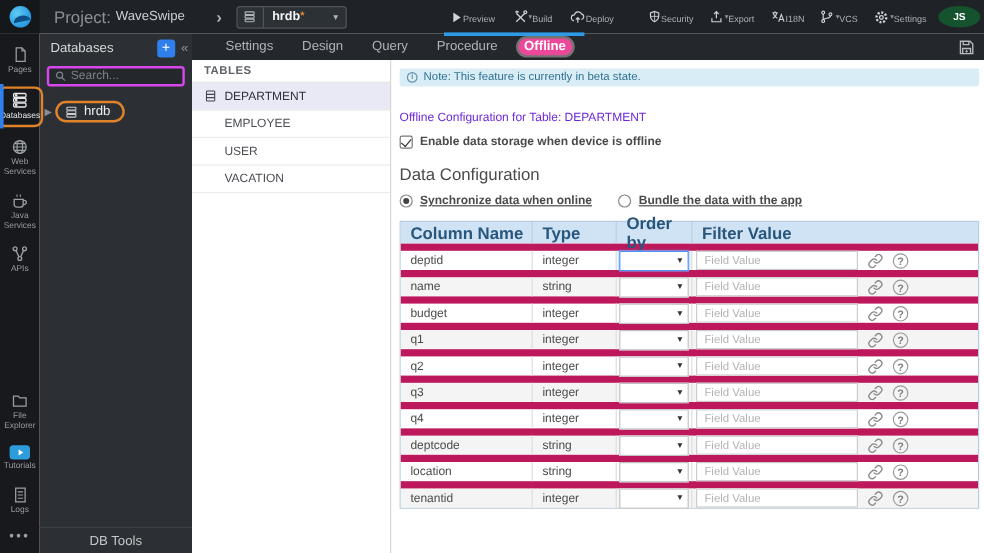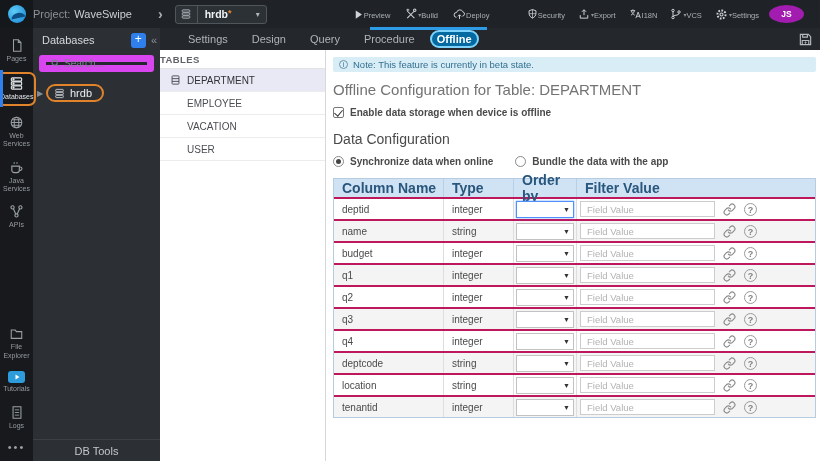--- a/index.html
+++ b/index.html
@@ -9,39 +9,39 @@
 
   
   .topbar { position:absolute; top:0; left:0; width:820px; height:28px;
     background:#1f2327; display:flex; align-items:center; z-index:5; }
   .logo-box { width:33px; height:28px; background:#141浮718; background:#15181b;
     display:flex; align-items:center; justify-content:center; }
   .logo-circle { width:18px; height:18px; border-radius:50%;
     background:radial-gradient(circle at 35% 35%, #5ecbf5, #1583d6); position:relative; overflow:hidden; }
   .logo-circle::after { content:""; position:absolute; left:3px; top:8px; width:14px; height:5px;
     background:#0b4f86; border-radius:50% 50% 0 0 / 100% 100% 0 0; transform:rotate(-12deg); }
-  .proj-label { margin-left:0; font-size:11px; color:#8b9197; }
+  .proj-label { margin-left:12px; font-size:14px; color:#8b9197; }
   .proj-name { margin-left:4px; font-size:11px; color:#ccd0d4; }
   .crumb-chev { margin-left:26px; color:#aab0b6; font-size:14px; font-weight:bold; }
   .db-selector { margin-left:12px; height:19px; width:92px; display:flex; align-items:center;
     background:#2c3136; border:1px solid #50565c; border-radius:3px; }
   .db-selector .seg-icon { width:22px; height:100%; display:flex; align-items:center;
     justify-content:center; border-right:1px solid #50565c; color:#aeb4ba; }
   .db-selector .val { flex:1; color:#f2f4f6; font-size:10.5px; font-weight:bold; padding-left:7px; }
   .db-selector .star { color:#e8882f; font-size:9px; vertical-align:top; }
   .db-selector .dd { color:#aeb4ba; font-size:8px; padding-right:6px; }
   .tb-actions { display:flex; gap:15px; margin-left:86px; }
   .tb-actions.right { margin-left:auto; gap:13px; margin-right:10px; }
   .tb-act { display:flex; align-items:center; color:#c3c8cd; cursor:pointer; }
   .tb-act .ic { height:13px; display:flex; align-items:center; gap:1px; color:#cfd4d9; }
   .tb-act .lbl { font-size:7.5px; color:#aab0b6; margin-top:2px; white-space:nowrap; }
   .mini-chev { font-size:6px; color:#8d9298; }
-  .avatar { width:35px; height:18px; border-radius:50%; background:#a21caf; color:#fff;
+  .avatar { width:35px; height:18px; border-radius:50%; background:#14532d; color:#fff;
     font-size:8.5px; font-weight:bold; display:flex; align-items:center; justify-content:center;
-    margin-right:16px; }
+    margin-right:3px; }
   .progress-line { position:absolute; left:370px; top:27px; width:117px; height:3px;
     background:#2e9be6; z-index:6; }
 
   
   .iconbar { position:absolute; top:28px; left:0; width:33px; bottom:0; background:#17191c;
     display:flex; flex-direction:column; align-items:center; padding-top:4px; z-index:4; }
   .ib-item { width:100%; padding:4px 0 3px; display:flex; flex-direction:column; align-items:center;
     cursor:pointer; position:relative; }
   .ib-item .wrap { display:flex; flex-direction:column; align-items:center; padding:2px 1px; }
   .ib-item svg { color:#9aa0a5; }
@@ -57,84 +57,84 @@
     align-items:center; justify-content:center; }
 
   
   .dbpanel { position:absolute; top:28px; left:33px; width:127px; bottom:0; background:#2c3034;
     display:flex; flex-direction:column; z-index:3; }
   .dbp-header { height:24px; display:flex; align-items:center; padding:0 3px 0 9px; }
   .dbp-title { flex:1; color:#d6d9dc; font-size:11px; }
   .add-btn { width:15px; height:15px; background:#2f80ed; border-radius:3px; color:#fff;
     font-size:12px; line-height:13px; text-align:center; cursor:pointer; }
   .collapse-btn { color:#8d939a; font-size:11px; margin-left:5px; cursor:pointer; }
-  .searchbox { margin:3px 6px 4px; height:17px; background:#24282c; border:7px solid #d946ef;
+  .searchbox { margin:3px 6px 4px; height:17px; background:#24282c; border:2px solid #d946ef;
     border-radius:3px; display:flex; align-items:center; padding:0 5px; gap:4px; }
   .searchbox input { flex:1; min-width:0; background:transparent; border:none; outline:none;
     color:#c7ccd1; font-size:10px; font-family:"Liberation Sans",sans-serif; }
   .searchbox input::placeholder { color:#7c838a; }
   .dbp-tree { flex:1; padding-top:7px; }
   .tree-item { display:flex; align-items:center; padding:1px 4px; cursor:pointer; }
   .expander { color:#878d93; font-size:8px; width:9px; }
   .tree-pill { display:flex; align-items:center; gap:5px; border:2px solid #e0832b;
     border-radius:10px; padding:1px 10px 1px 6px; color:#eceef0; font-size:11px; }
   .tree-pill svg { color:#c9cdd1; }
   .dbp-footer { height:22px; border-top:1px solid #3b4045; display:flex; align-items:center;
     justify-content:center; color:#c3c7cb; font-size:11px; cursor:pointer; }
 
   
   .tabbar { position:absolute; top:28px; left:160px; right:0; height:22px; background:#24272b;
     display:flex; align-items:center; padding-left:19px; gap:6px; z-index:2; }
   .tab { color:#aeb4ba; font-size:11px; padding:2px 9px; cursor:pointer; white-space:nowrap; }
-  .tab.active { background:#0369a1; color:#fff; font-weight:bold; border:2px solid #7dd3fc;
+  .tab.active { background:#ec4899; color:#fff; font-weight:bold; border:2px solid #737373;
     border-radius:9px; padding:1px 5px; }
   .tabbar .save { margin-left:auto; margin-right:7px; color:#b6bbc1; cursor:pointer; }
 
   
   .tables-panel { position:absolute; top:50px; left:160px; width:166px; bottom:0; background:#fff;
     border-right:1px solid #d8d8d8; }
-  .tables-header { height:19px; line-height:19px; font-size:9.5px; color:#5f6368;
+  .tables-header { height:19px; line-height:19px; padding-left:10px; font-size:9.5px; color:#5f6368;
     font-weight:bold; letter-spacing:.4px; border-bottom:1px solid #e3e3e3; }
   .table-item { height:23px; display:flex; align-items:center; padding-left:9px; gap:5px;
     font-size:10px; color:#4a4d52; border-bottom:1px solid #ececec; cursor:pointer; }
   .table-item .t-ic { width:13px; display:flex; justify-content:center; color:#41454a; }
   .table-item.selected { background:#e9e8f5; color:#2f3237; }
 
   
   .content { position:absolute; top:50px; left:327px; right:0; bottom:0; background:#fff;
     padding:7px 4px 0 6px; overflow:hidden; }
   .note { width:483px; height:15px; background:#d9edf7; color:#31708f; font-size:9.5px;
     display:flex; align-items:center; gap:5px; padding:0 6px; border-radius:2px; }
   .circle-i { width:9px; height:9px; border:1px solid #6b94ae; border-radius:50%; font-size:7px;
     line-height:8px; text-align:center; flex:none; }
-  .page-title { font-size:15px; font-weight:400; color:#737373; margin-top:9px; }
+  .page-title { font-size:10px; font-weight:400; color:#6d28d9; margin-top:21px; }
   .check-row { margin-top:9px; display:flex; align-items:center; gap:6px; font-size:10px;
     font-weight:bold; color:#4a4a4a; cursor:pointer; }
   .cbox { width:11px; height:11px; border:1px solid #777; border-radius:2px; background:#fff;
     position:relative; flex:none; }
   .cbox.checked::after { content:""; position:absolute; left:2px; top:0px; width:4px; height:7px;
     border:solid #333; border-width:0 1.6px 1.6px 0; transform:rotate(40deg); }
   .section-title { font-size:14px; font-weight:400; color:#4a4a4a; margin-top:13px; }
   .radio-row { margin-top:9px; display:flex; gap:22px; }
   .radio-opt { display:flex; align-items:center; gap:6px; font-size:10px; font-weight:bold;
-    color:#4a4a4a; cursor:pointer; }
+    color:#4a4a4a; cursor:pointer;text-decoration:underline; }
   .rdo { width:11px; height:11px; border:1px solid #888; border-radius:50%; position:relative;
     flex:none; background:#fff; }
   .rdo.selected::after { content:""; position:absolute; left:2px; top:2px; width:5px; height:5px;
     border-radius:50%; background:#444; }
 
   
   .grid { margin-top:11px; width:483px; border:1px solid #b6cce0; }
   .grid-header { display:flex; height:18px; background:#cfe3f5; align-items:center; }
   .gh-cell { font-size:14px; font-weight:bold; color:#29567c; padding-left:8px; height:100%;
     display:flex; align-items:center; }
   .c1 { width:110px; } .c2 { width:70px; } .c3 { width:63px; } .c4 { flex:1; }
   .gh-cell.c1,.gh-cell.c2,.gh-cell.c3 { border-right:1px solid #b9cfe4; }
   .grid-row { display:flex; height:22px; align-items:center; background:#fff;
-    border-top:2px solid #be185d; }
+    border-top:6px solid #be185d; }
   .grid-row.alt { background:#f4f4f4; }
   .cell { height:100%; display:flex; align-items:center; }
   .cell.c1,.cell.c2 { padding-left:8px; font-size:10px; color:#4a4a4a;
     border-right:1px solid #dedede; }
   .cell.c3 { border-right:1px solid #dedede; padding:0 2px; }
   .cell.c4 { gap:8px; padding-left:3px; }
   .sel { width:58px; height:17px; background:#fff; border:1px solid #c2c2c2; position:relative;
     cursor:pointer; }
   .sel .caret { position:absolute; right:3px; top:4px; font-size:7px; color:#333; }
   .sel.focused { border:1px solid #4d90fe; box-shadow:0 0 2px rgba(77,144,254,.8); }
@@ -410,25 +410,25 @@
       </svg>
     </span>
     <span>DEPARTMENT</span>
   </div>
   <div class="table-item">
     <span class="t-ic"></span>
     <span>EMPLOYEE</span>
   </div>
   <div class="table-item">
     <span class="t-ic"></span>
-    <span>VACATION</span>
+    <span>USER</span>
   </div>
   <div class="table-item">
     <span class="t-ic"></span>
-    <span>USER</span>
+    <span>VACATION</span>
   </div>
 </div>
 
 <div class="content">
   <div class="note">
     <span class="circle-i">i</span>
     <span>Note: This feature is currently in beta state.</span>
   </div>
   <div class="page-title">Offline Configuration for Table: DEPARTMENT</div>
   <label class="check-row">

